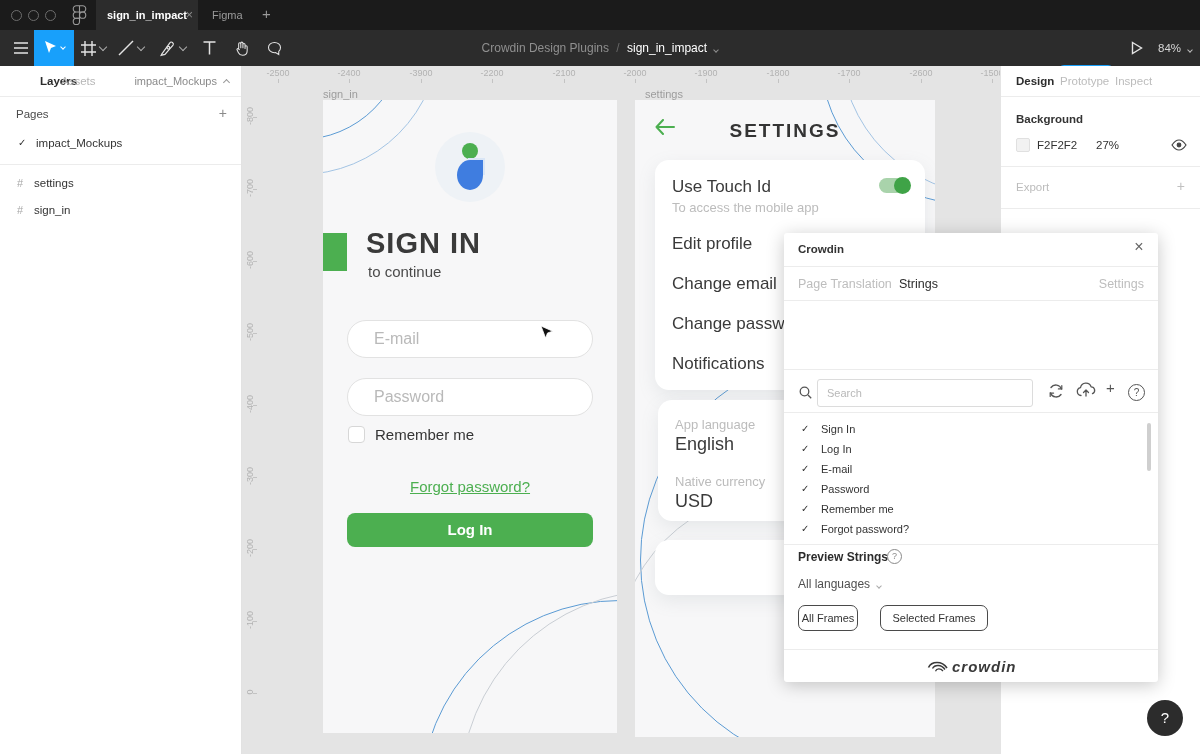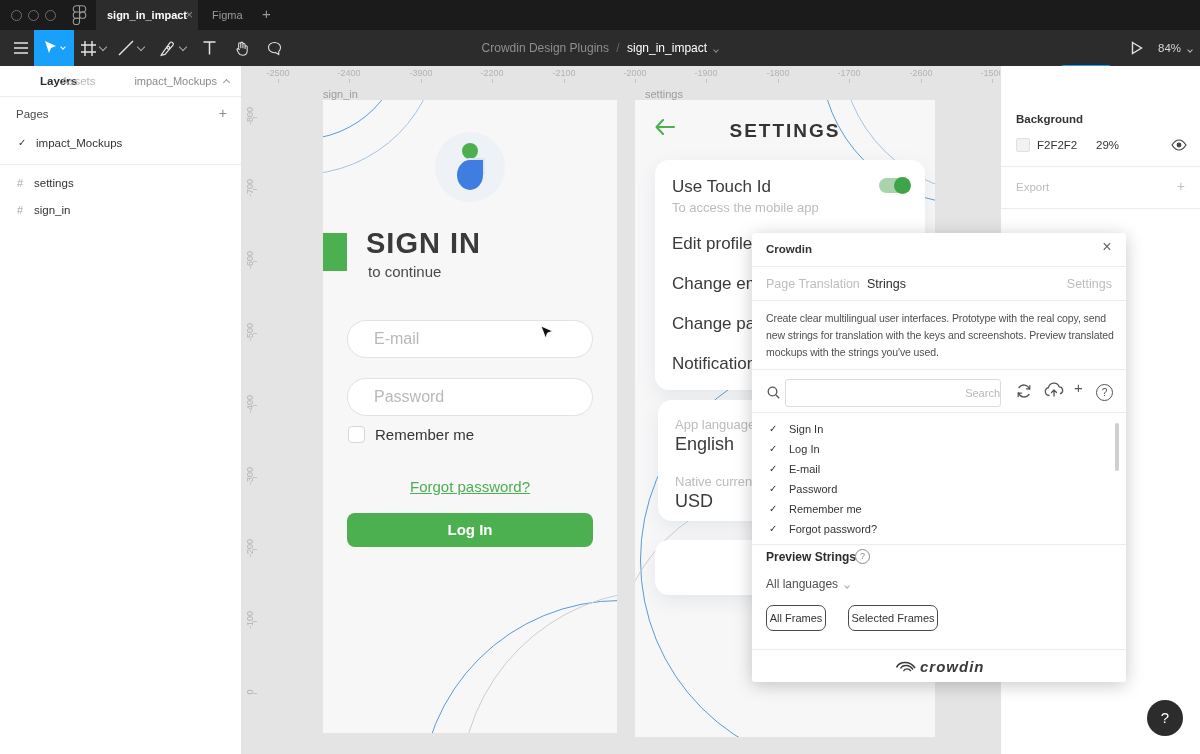--- a/index.html
+++ b/index.html
@@ -85,29 +85,29 @@
               color:#343434; letter-spacing:2px; }
   .st-card { position:absolute; background:#fff; border-radius:14px; box-shadow:0 6px 18px rgba(130,140,150,.14); }
   .st-item-title { position:absolute; left:17px; font-size:17px; color:#3a3a3a; }
   .st-item-sub { position:absolute; left:17px; font-size:13px; color:#bcbcbc; }
   .st-toggle { position:absolute; left:224px; top:18px; width:30px; height:15px; background:#a9d3ab; border-radius:8px; }
   .st-toggle .knob { position:absolute; right:-2px; top:-1px; width:17px; height:17px; background:#3fa347; border-radius:50%; }
   .st-small-label { position:absolute; left:17px; font-size:13px; color:#bcbcbc; }
   .st-value { position:absolute; left:17px; font-size:18px; color:#3a3a3a; }
 
   
-  .modal { position:absolute; left:752px; top:233px; width:374px; height:449px; background:#fff; border-radius:3px;
+  .modal { position:absolute; left:784px; top:233px; width:374px; height:449px; background:#fff; border-radius:3px;
            box-shadow:0 3px 18px rgba(0,0,0,.22); z-index:20; }
   .m-title { position:absolute; left:14px; top:10px; font-size:11.5px; font-weight:bold; color:#333; }
   .m-close { position:absolute; right:10px; top:5px; font-size:16px; color:#666; width:18px; text-align:center; }
   .m-div { position:absolute; left:0; width:100%; height:1px; background:#ececec; }
   .m-tab { position:absolute; top:44px; font-size:12.5px; }
   .m-desc { position:absolute; left:14px; top:77px; width:352px; font-size:10.5px; line-height:17px; color:#4f4f4f; letter-spacing:-0.1px; }
   .m-search-box { position:absolute; left:33px; top:146px; width:216px; height:28px; border:1px solid #dcdcdc; border-radius:3px;
-                  font-size:11px; color:#b8b8b8; line-height:26px; padding-left:9px;text-align:right; }
+                  font-size:11px; color:#b8b8b8; line-height:26px; padding-left:9px; }
   .m-iconbtn { position:absolute; top:150px; }
   .m-help-circle { position:absolute; left:344px; top:151px; width:17px; height:17px; border:1.2px solid #555; border-radius:50%;
                    font-size:10px; color:#555; text-align:center; line-height:15px; }
   .m-string { position:absolute; left:0; width:100%; height:20px; }
   .m-string .chk { position:absolute; left:17px; top:3px; font-size:10px; color:#333; }
   .m-string .lbl { position:absolute; left:37px; top:3px; font-size:11px; color:#333; }
   .m-scroll { position:absolute; left:363px; top:190px; width:4px; height:48px; background:#cfcfcf; border-radius:2px; }
   .m-preview-title { position:absolute; left:14px; top:317px; font-size:12px; font-weight:bold; color:#2c2c2c; }
   .m-preview-help { position:absolute; left:103px; top:316px; width:15px; height:15px; border:1.1px solid #8a8a8a; border-radius:50%;
                     font-size:9px; color:#8a8a8a; text-align:center; line-height:13px; }
@@ -348,45 +348,49 @@
         <div class="st-small-label" style="top:17px">App language</div>
         <div class="st-value" style="top:34px">English</div>
         <div class="st-small-label" style="top:74px">Native currency</div>
         <div class="st-value" style="top:91px">USD</div>
       </div>
       <div class="st-card" style="left:20px;top:440px;width:270px;height:55px"></div>
     </div>
   </div>
 
   <div class="right-panel">
+    <div class="rp-tabs">
+      <span class="d">Design</span>
+      <span class="p">Prototype</span>
+      <span class="i">Inspect</span>
+    </div>
     <div class="rp-bg-title">Background</div>
     <div class="rp-swatch"></div>
     <div class="rp-hex">F2F2F2</div>
-    <div class="rp-opacity">29%</div>
+    <div class="rp-opacity">27%</div>
     <div class="rp-eye">
       <svg width="16" height="12" viewBox="0 0 16 12" fill="none" stroke="#444" stroke-width="1.2">
         <path d="M1 6c2.2-3.3 4.6-5 7-5s4.8 1.7 7 5c-2.2 3.3-4.6 5-7 5S3.2 9.3 1 6z"></path>
           <circle cx="8" cy="6" r="1.8" fill="#444"></circle>
       </svg>
     </div>
     <div class="rp-div" style="top:100px"></div>
     <div class="rp-export">Export</div>
     <div class="rp-plus">+</div>
     <div class="rp-div" style="top:142px"></div>
   </div>
 
   <div class="modal">
     <div class="m-title">Crowdin</div>
     <div class="m-close">×</div>
     <div class="m-div" style="top:33px"></div>
     <span class="m-tab" style="left:14px;color:#bdbdbd">Page Translation</span>
     <span class="m-tab" style="left:115px;color:#2c2c2c">Strings</span>
     <span class="m-tab" style="right:14px;color:#bdbdbd">Settings</span>
     <div class="m-div" style="top:67px"></div>
-    <div class="m-desc">Create clear multilingual user interfaces. Prototype with the real copy, send new strings for translation with the keys and screenshots. Preview translated mockups with the strings you've used.</div>
     <div class="m-div" style="top:136px"></div>
     <span class="m-iconbtn" style="left:15px;top:152px">
       <svg width="13" height="13" viewBox="0 0 13 13" fill="none" stroke="#555" stroke-width="1.3">
           <circle cx="5.5" cy="5.5" r="4.3"></circle>
           <path d="M9 9l3.2 3.2"></path>
         </svg>
     </span>
     <div class="m-search-box" aria-label="Search">Search</div>
     <span class="m-iconbtn" style="left:264px">
       <svg width="16" height="16" viewBox="0 0 16 16" fill="none" stroke="#555" stroke-width="1.4" stroke-linecap="round">
@@ -431,21 +435,21 @@
     <div class="m-scroll"></div>
     <div class="m-div" style="top:311px"></div>
 
     <div class="m-preview-title">Preview Strings</div>
     <div class="m-preview-help">?</div>
     <div class="m-lang">
       <span>All languages</span>
       <span class="chev" style="border-color:#aaa;width:4px;height:4px"></span>
     </div>
     <div class="m-frame-btn" style="left:14px;width:60px">All Frames</div>
-    <div class="m-frame-btn" style="left:96px;width:90px">Selected Frames</div>
+    <div class="m-frame-btn" style="left:96px;width:108px">Selected Frames</div>
     <div class="m-div" style="top:416px"></div>
     <div class="m-footer-logo">
       <svg width="22" height="15" viewBox="0 0 22 15" fill="none" stroke="#3a3a3a" style="vertical-align:middle">
         <path d="M21 9C16 1.5 5.5 2 2.5 8.5" stroke-width="1.6"></path>
         <path d="M19 10.5C15.5 5 8.5 5.5 6.5 9.5" stroke-width="1.4"></path>
         <path d="M17 12c-2.5-3-6.5-2.7-7.5.3" stroke-width="1.2"></path>
       </svg>
       <span class="word">crowdin</span>
     </div>
   </div>

